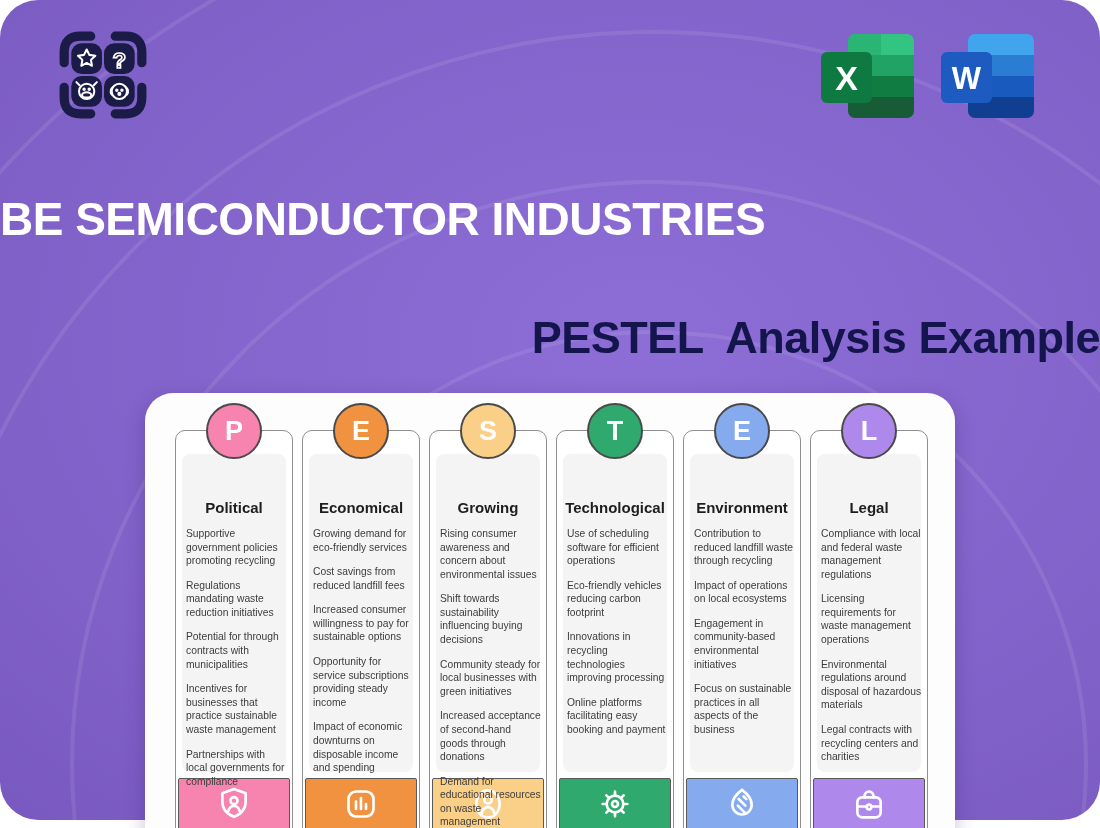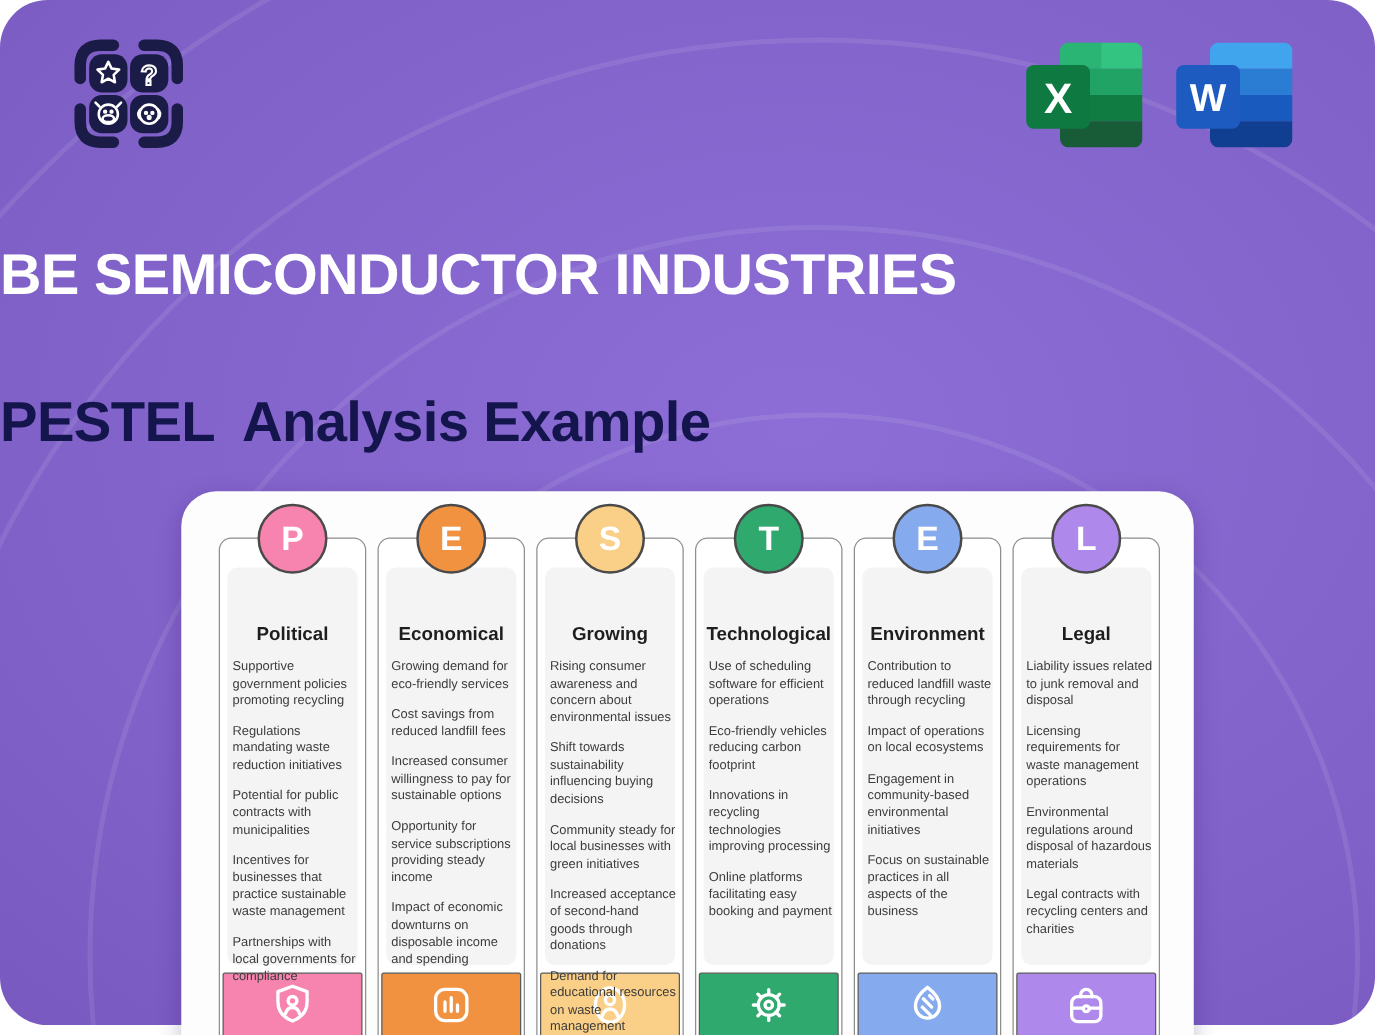--- a/index.html
+++ b/index.html
@@ -24,21 +24,21 @@
   .logo{position:absolute;left:56px;top:28px;width:94px;height:94px;}
   .office-icon{position:absolute;top:33px;width:100px;height:88px;}
   .excel{left:818px;}
   .word{left:938px;}
 
   .main-title{
     position:absolute;left:0;right:0;top:192px;text-align:left;
     color:#ffffff;font-size:46px;font-weight:bold;letter-spacing:-0.5px;
   }
   .sub-title{
-    position:absolute;left:0;right:0;top:312px;text-align:left;
+    position:absolute;left:0;right:0;top:312px;text-align:right;
     color:#15154e;font-size:45px;font-weight:bold;letter-spacing:-0.5px;
     white-space:pre;
   }
 
   
   .card{
     position:absolute;left:145px;top:393px;width:810px;height:460px;
     background:#fdfdfd;border-radius:28px 28px 0 0;
     box-shadow:0 6px 20px rgba(40,20,90,0.25);
   }
@@ -169,21 +169,21 @@
 
     <div class="col">
       <div class="badge c-pink">
         <span>P</span>
       </div>
       <div class="col-inner"></div>
       <div class="col-title">Political</div>
       <div class="col-items">
         <p>Supportive government policies promoting recycling</p>
         <p>Regulations mandating waste reduction initiatives</p>
-        <p>Potential for public contracts with municipalities</p>
+        <p>Potential for through contracts with municipalities</p>
         <p>Incentives for businesses that practice sustainable waste management</p>
         <p>Partnerships with local governments for compliance</p>
       </div>
       <div class="col-footer c-pink">
         <svg width="40" height="40" viewBox="0 0 24 24" fill="none" stroke="#ffffff" stroke-width="1.6" stroke-linecap="round" stroke-linejoin="round">
           <path d="M12 3l7 2.6v4.9c0 4.6-3 7.6-7 9.2-4-1.6-7-4.6-7-9.2V5.6z"></path>
           <circle cx="12" cy="10" r="2.1"></circle>
           <path d="M8.6 16.2c.6-2 1.9-3 3.4-3s2.8 1 3.4 3"></path>
         </svg>
       </div>
@@ -273,21 +273,21 @@
       </div>
     </div>
 
     <div class="col">
       <div class="badge c-purple">
         <span>L</span>
       </div>
       <div class="col-inner"></div>
       <div class="col-title">Legal</div>
       <div class="col-items">
-        <p>Liability issues related to junk removal and disposal</p>
+        <p>Compliance with local and federal waste management regulations</p>
         <p>Licensing requirements for waste management operations</p>
         <p>Environmental regulations around disposal of hazardous materials</p>
         <p>Legal contracts with recycling centers and charities</p>
       </div>
       <div class="col-footer c-purple">
         <svg width="40" height="40" viewBox="0 0 24 24" fill="none" stroke="#ffffff" stroke-width="1.6" stroke-linecap="round" stroke-linejoin="round">
           <rect x="5" y="8" width="14" height="12" rx="3"></rect>
           <path d="M9.3 8V7.2A2.7 2.7 0 0112 4.5a2.7 2.7 0 012.7 2.7V8"></path>
           <path d="M5 13.5h5.2M13.8 13.5H19"></path>
           <circle cx="12" cy="13.8" r="1.4"></circle>

